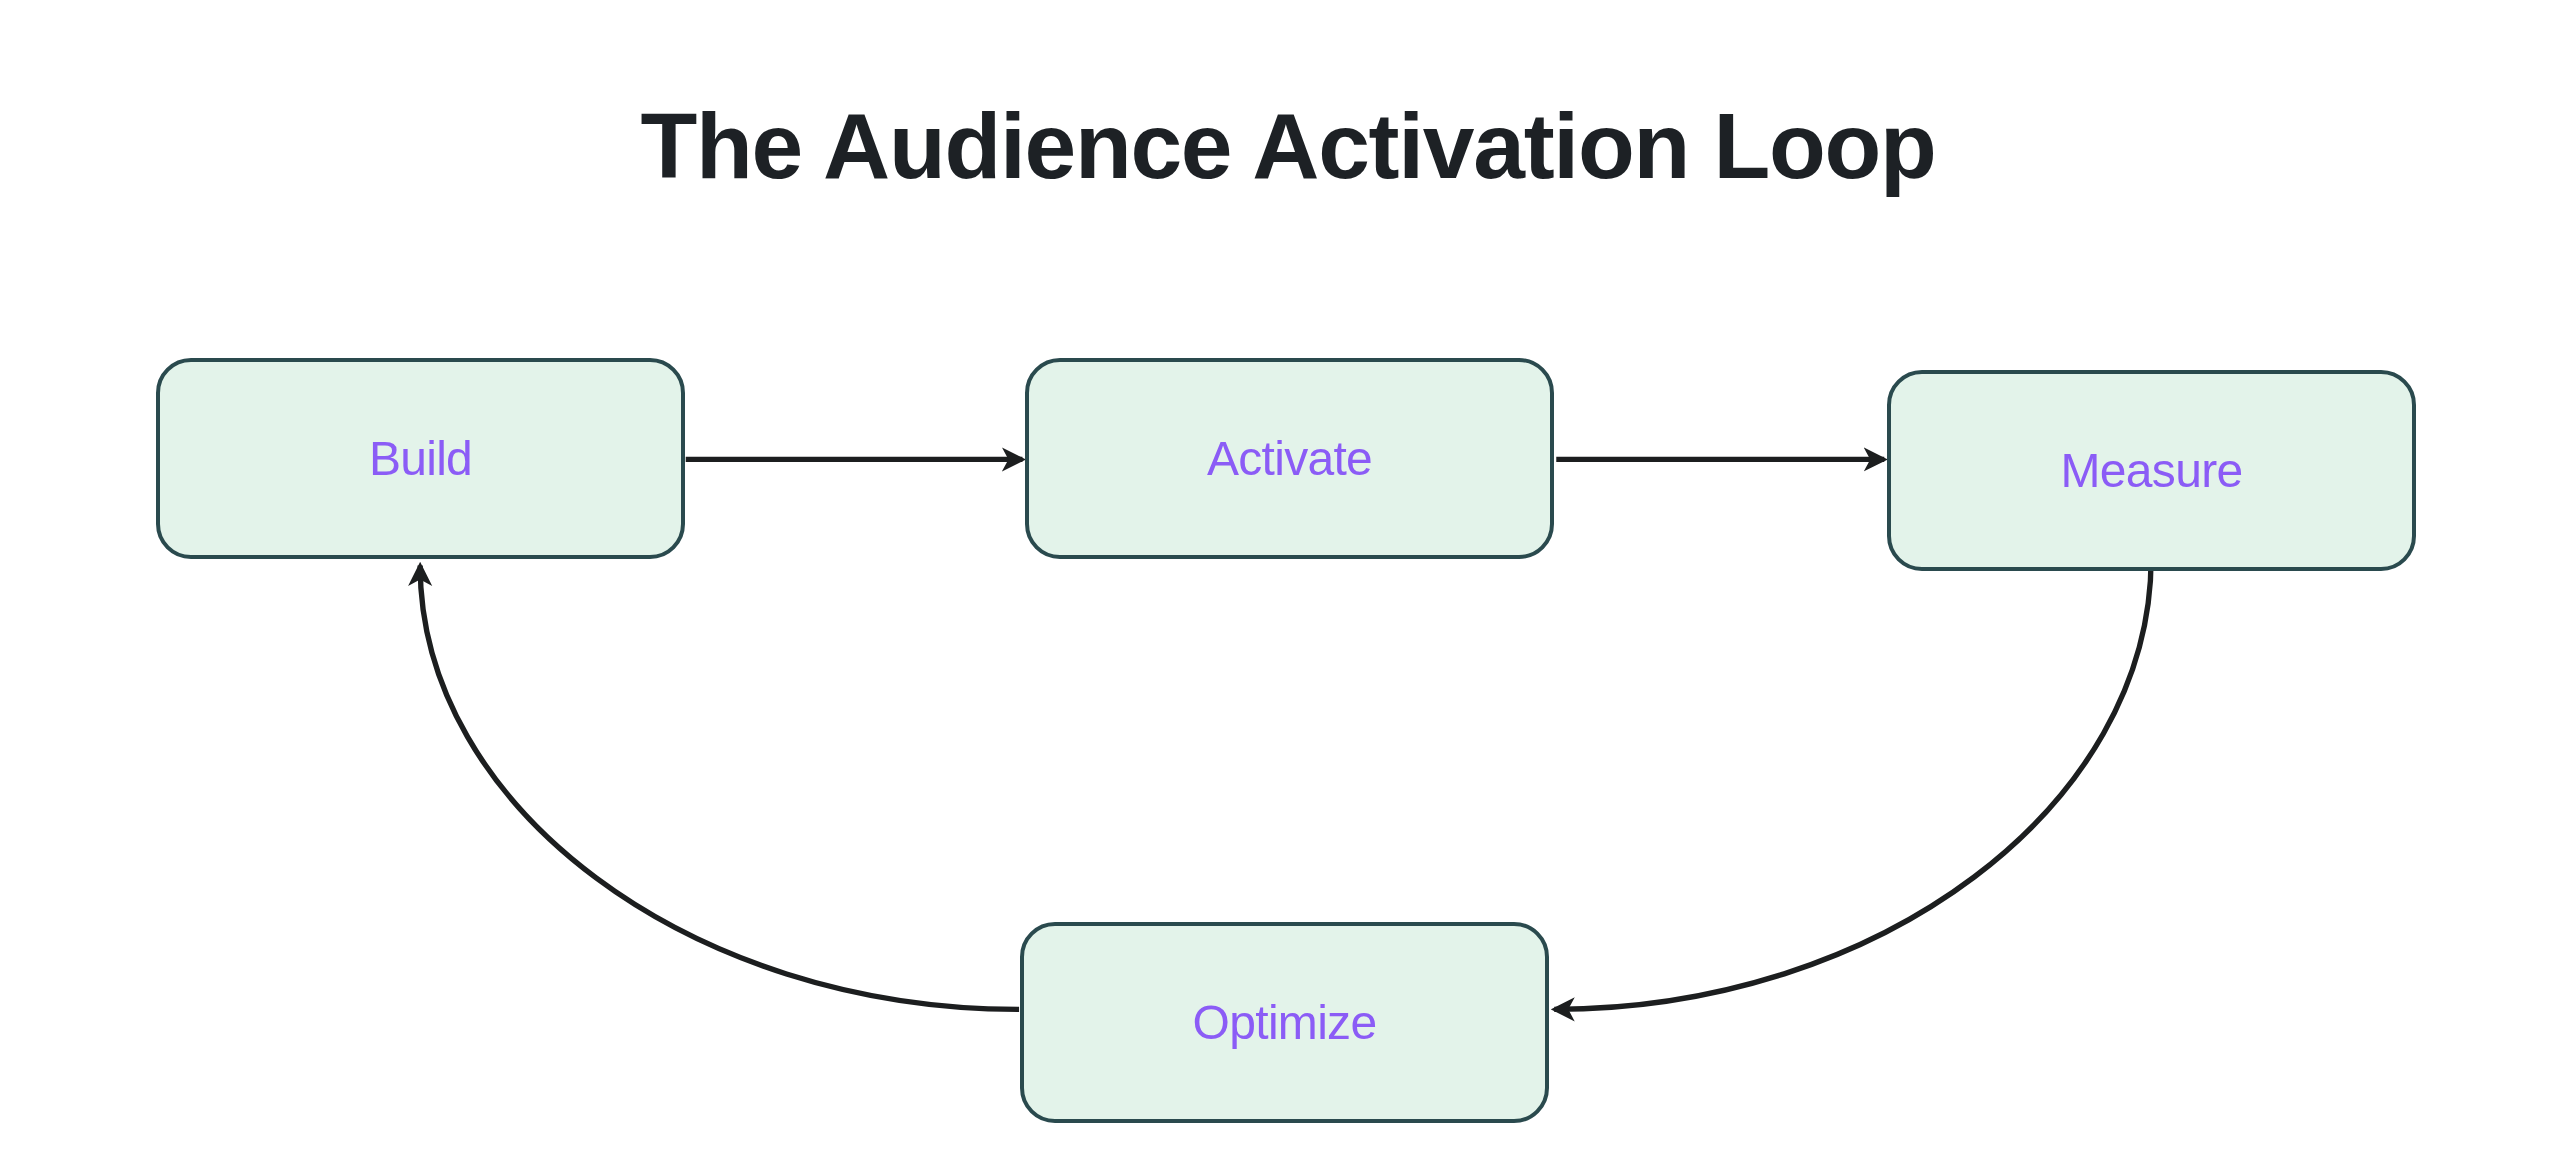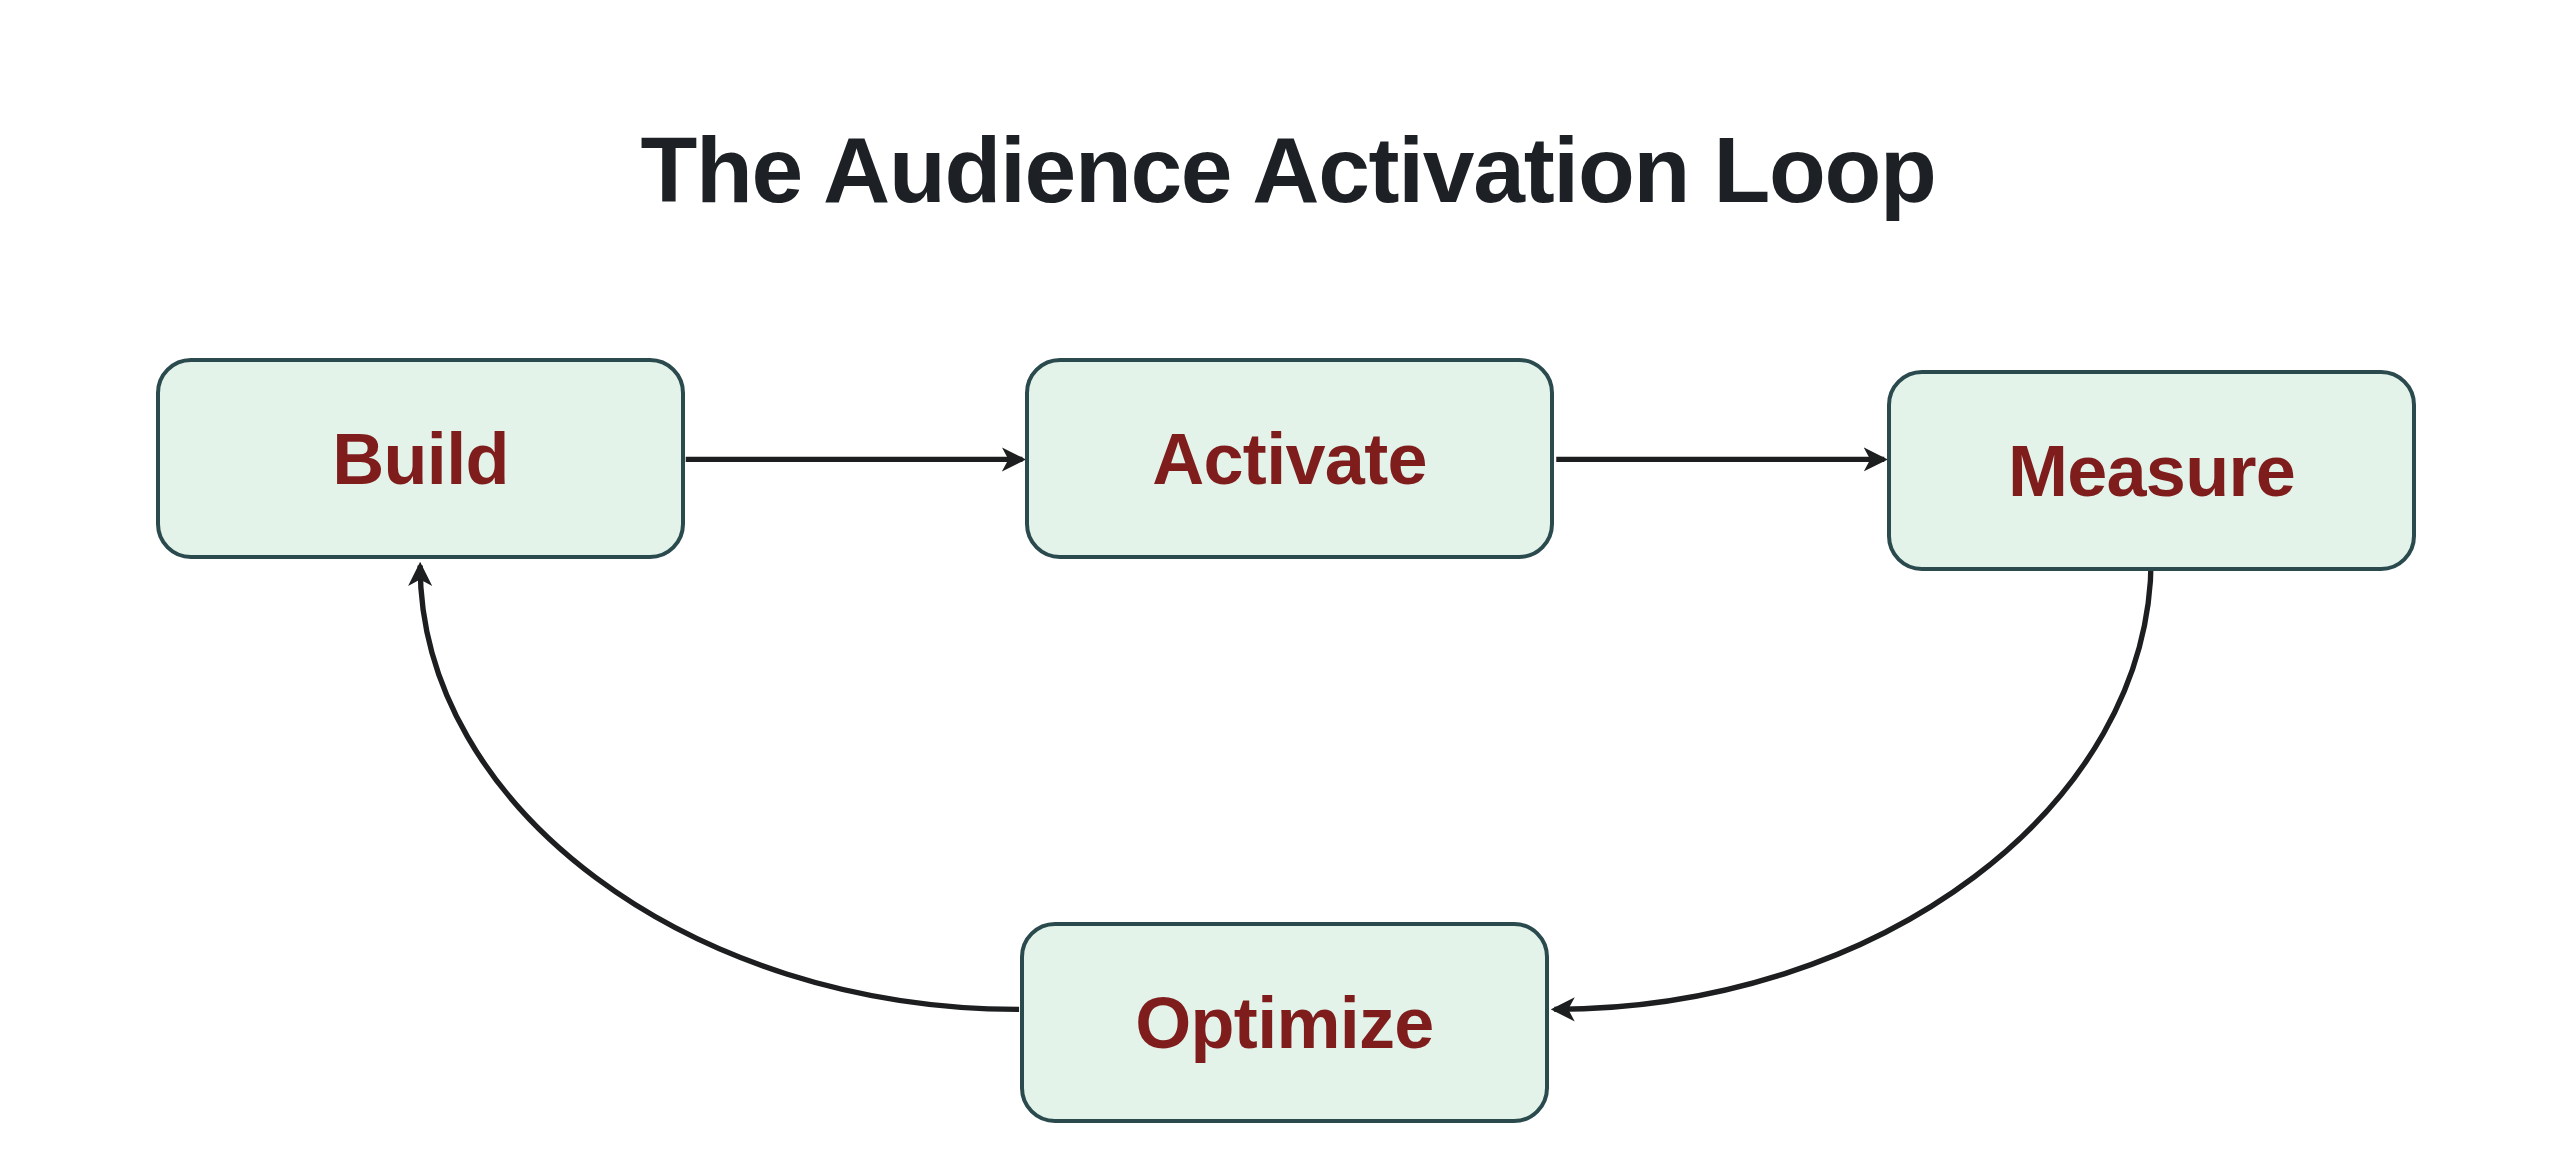--- a/index.html
+++ b/index.html
@@ -10,21 +10,21 @@
   .canvas {
     position: relative;
     width: 2576px;
     height: 1171px;
     background: #ffffff;
     overflow: hidden;
     font-family: "Liberation Sans", "DejaVu Sans", sans-serif;
   }
   .diagram-title {
     position: absolute;
-    top: 124px;
+    top: 100px;
     left: 0;
     width: 100%;
     margin: 0;
     text-align: center;
     font-size: 93px;
     line-height: 1.0;
     font-weight: 700;
     letter-spacing: -1.3px;
     color: #1d2125;
   }
@@ -46,23 +46,23 @@
     height: 201px;
     box-sizing: border-box;
     background: #e3f3ea;
     border: 4px solid #2a4a4e;
     border-radius: 35px;
     display: flex;
     align-items: center;
     justify-content: center;
   }
   .node-label {
-    font-size: 72px;
-    font-weight: 700;
-    color: #7f1d1d;
+    font-size: 48px;
+    font-weight: 400;
+    color: #8b5cf6;
     letter-spacing: -0.7px;
   }
   .node-build    { left: 156px;  top: 358px; }
   .node-activate { left: 1025px; top: 358px; }
   .node-measure  { left: 1887px; top: 370px; justify-content: center; }
   .node-optimize { left: 1020px; top: 909px; margin-top: 13px; }
 </style>
 </head>
 <body>
 

